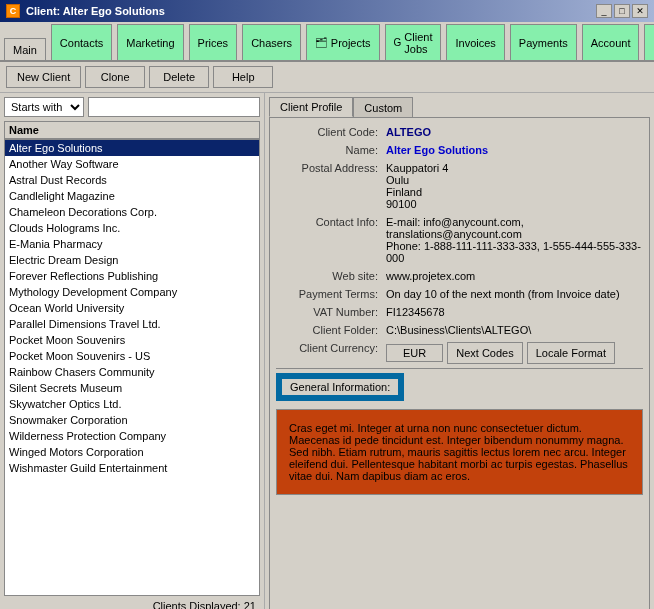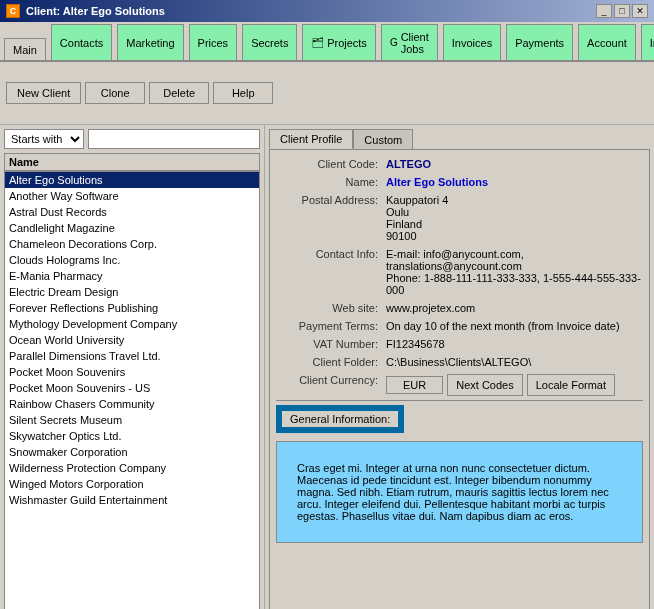--- a/index.html
+++ b/index.html
@@ -26,21 +26,21 @@
     .title-bar-controls { display: flex; gap: 2px; }
     .title-bar-btn {
       width: 16px; height: 14px; background: #d4d0c8;
       border: 1px solid #888; display: flex; align-items: center; justify-content: center;
       font-size: 9px; cursor: pointer; color: #000;
     }
 
     
     .toolbar {
       background: #d4d0c8;
-      padding: 20px 6px;
+      padding: 4px 6px;
       display: flex;
       gap: 4px;
       border-bottom: 1px solid #aaa;
     }
     .toolbar-btn {
       background: #d4d0c8;
       border: 1px solid #888;
       padding: 2px 10px;
       font-size: 11px;
       cursor: pointer;
@@ -207,22 +207,22 @@
       border: 6px solid #0369a1;
       padding: 2px 8px;
       font-size: 11px;
       font-weight: normal;
       margin-bottom: 4px;
       display: inline-block;
     }
 
     .general-info-text {
       border: 1px solid #888;
-      background: #7dd3fc;
-      padding: 20px;
+      background: #c2410c;
+      padding: 12px;
       font-size: 11px;
       min-height: 80px;
       overflow: hidden;
     }
 
     
     .hsep {
       border: none;
       border-top: 1px solid #888;
       margin: 4px 0;
@@ -272,21 +272,21 @@
   <div class="main-tab">
     <span>Contacts</span>
   </div>
   <div class="main-tab">
     <span>Marketing</span>
   </div>
   <div class="main-tab">
     <span>Prices</span>
   </div>
   <div class="main-tab">
-    <span>Secrets</span>
+    <span>Chasers</span>
   </div>
   <div class="main-tab" style="display:flex;align-items:center;">
     <span style="margin-right:3px;font-size:10px;">🗂</span>
     <span>Projects</span>
   </div>
   <div class="main-tab" style="display:flex;align-items:center;">
     <span style="margin-right:3px;font-size:10px;">G</span>
     <span>Client Jobs</span>
   </div>
   <div class="main-tab">

